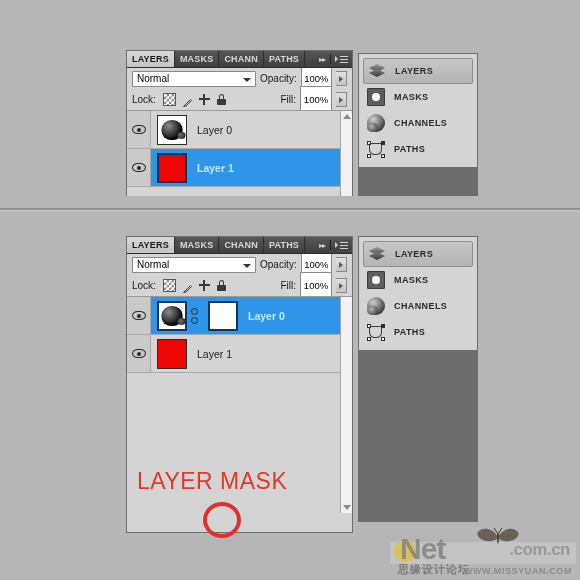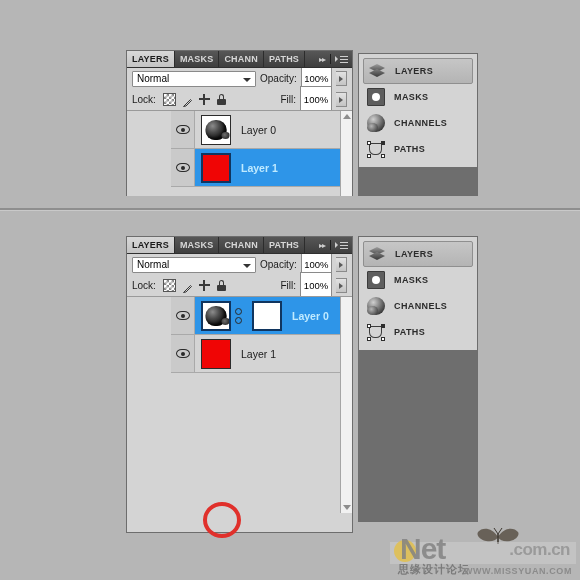--- a/index.html
+++ b/index.html
@@ -182,21 +182,20 @@
     border-radius: 3px 3px 0 0;
     box-sizing: border-box;
   }
 
   
   .layers-list {
     position: relative;
     background: #d4d4d4;
     border-top: 1px solid #9a9a9a;
     overflow: hidden;
-    padding-left: 44px;
   }
   .layer-row {
     position: relative;
     display: flex;
     align-items: center;
     height: 38px;
     border-bottom: 1px solid #a9a9a9;
     background: #d4d4d4;
     box-sizing: border-box;
   }
@@ -770,20 +769,21 @@
           <i></i>
           <i></i>
           <i></i>
           <i></i>
         </span>
         <span class="txt">PATHS</span>
       </div>
     </div>
   </div>
 
+  <div class="layer-mask-text" style="left:137px; top:468px;">LAYER MASK</div>
 
   <div class="red-circle" style="left:203px; top:502px; width:38px; height:36px;"></div>
 
   <div class="watermark">
     <svg class="wm-butterfly" viewBox="0 0 44 22">
       <path d="M22 11 C16 1, 6 1, 2 6 C0 9, 4 14, 10 15 C15 16, 20 15, 22 11 Z" fill="#5a5248" opacity=".85"></path>
       <path d="M22 11 C28 1, 38 1, 42 6 C44 9, 40 14, 34 15 C29 16, 24 15, 22 11 Z" fill="#5a5248" opacity=".85"></path>
       <path d="M22 8 L22 18" stroke="#3c362f" stroke-width="1.6" fill="none"></path>
       <path d="M22 8 L18 2 M22 8 L26 2" stroke="#3c362f" stroke-width="1" fill="none"></path>
     </svg>

